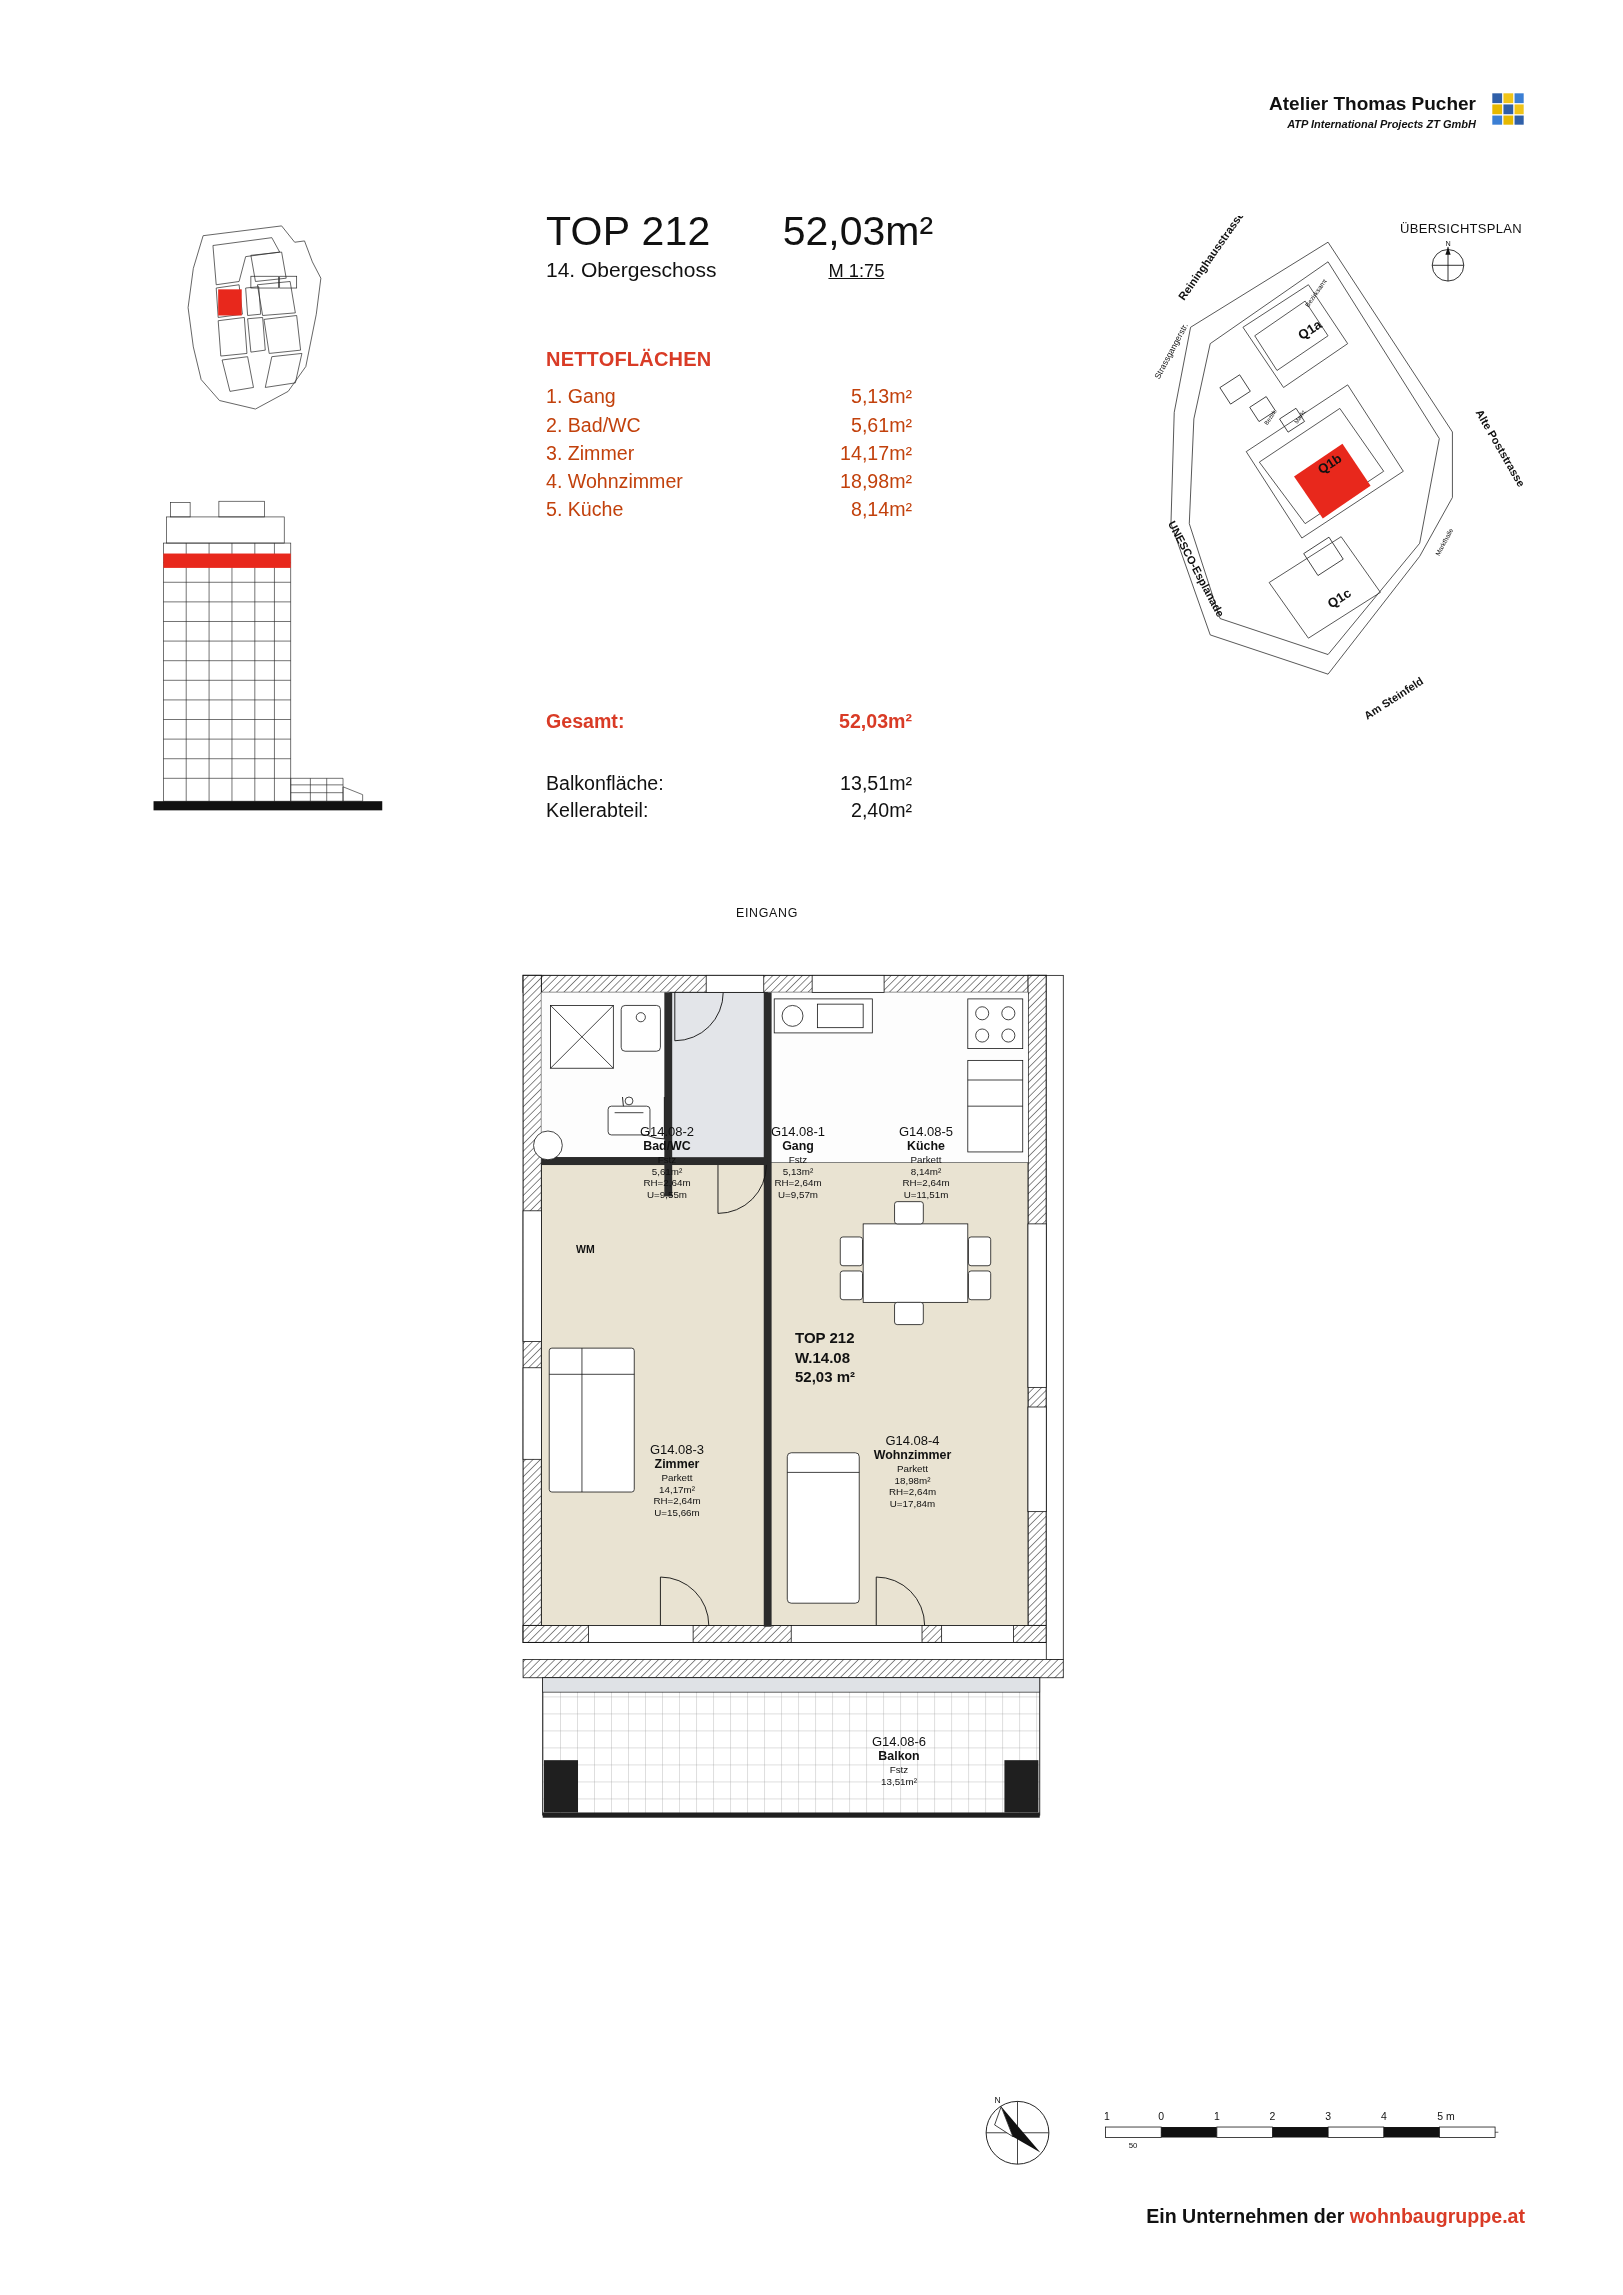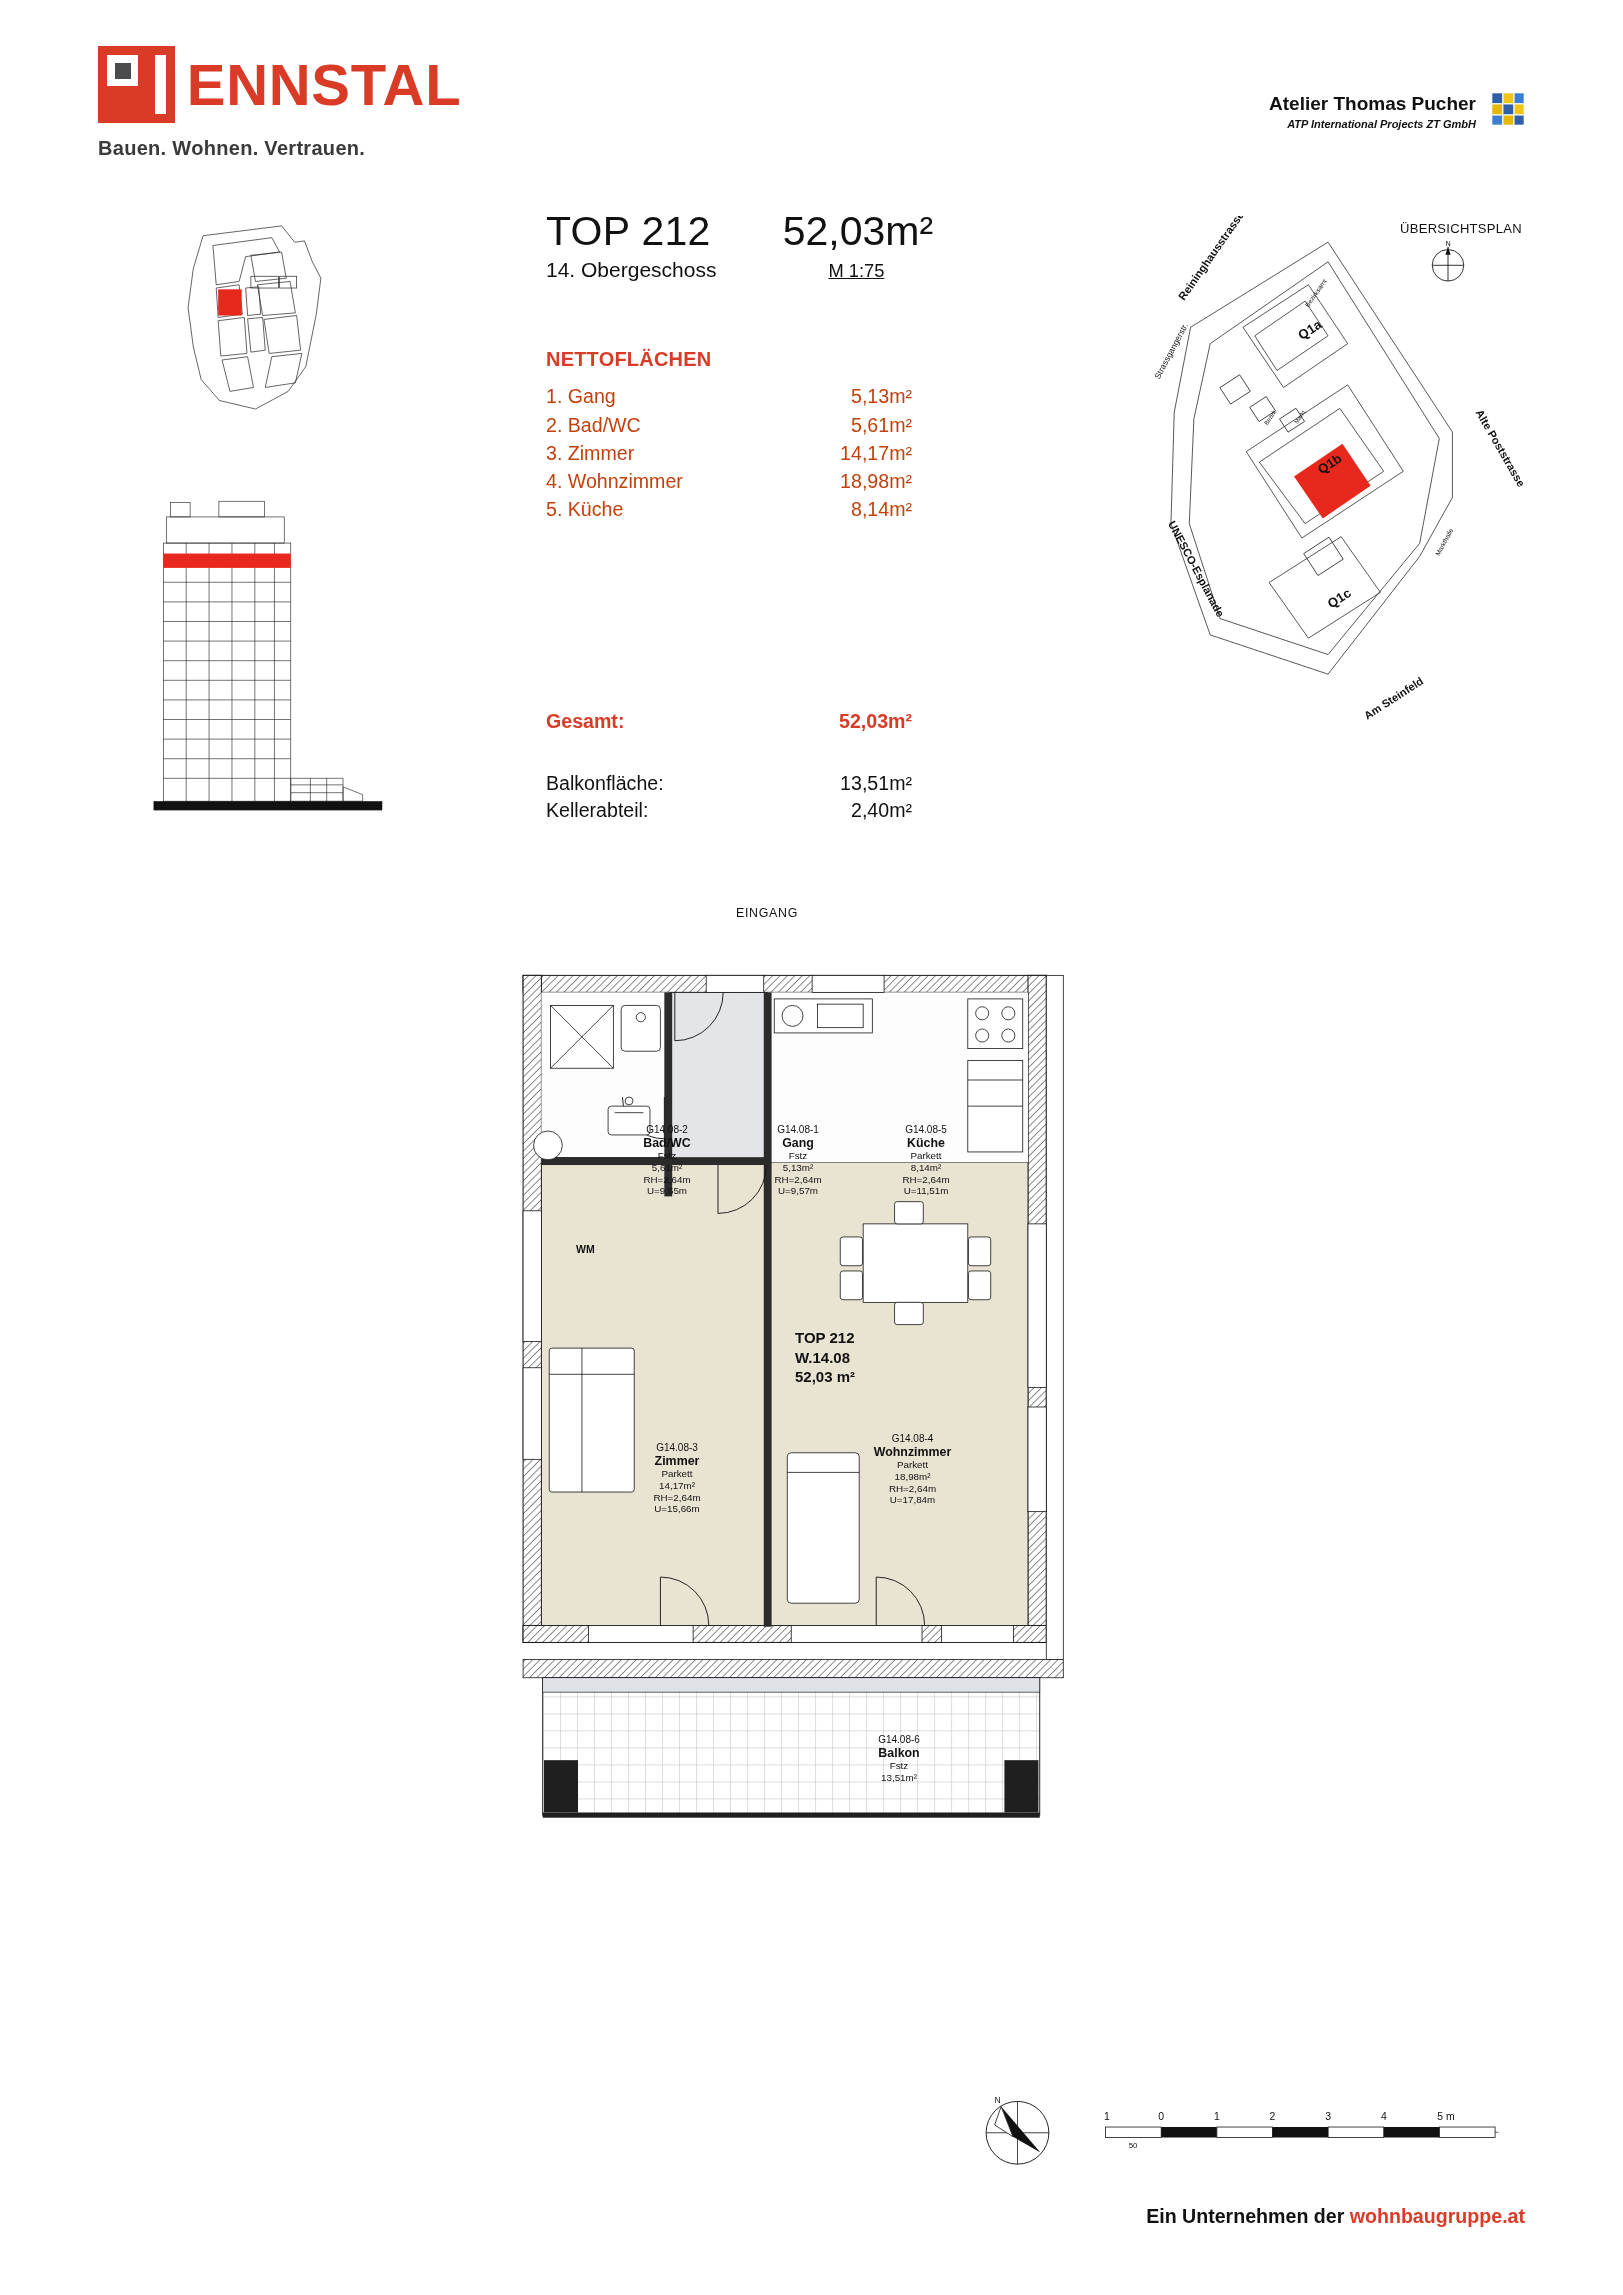--- a/index.html
+++ b/index.html
@@ -72,46 +72,37 @@
 
   
   .plan { position:absolute; left:510px; top:949px; width:654px; height:916px; }
   .plan svg { width:100%; height:100%; }
   .eingang { position:absolute; left:736px; top:906px; font-size:12.4px; letter-spacing:0.7px; color:#111;}
   .eingang-tri { position:absolute; left:762px; top:986px; width:0;height:0;
       border-left:16.4px solid transparent;border-right:16.4px solid transparent;border-top:17px solid #111;}
 
   
   .rl { position:absolute; text-align:center; line-height:1.18; color:#111; }
-  .rl .id { font-size:10px; }
+  .rl .id { font-size:13px; }
   .rl .nm { font-size:12.4px; font-weight:bold; }
   .rl .sm { font-size:9.8px; }
   .toplabel { position:absolute; text-align:left; line-height:1.3; }
   .toplabel div { font-size:15px; font-weight:bold; color:#111; }
 
   
   .compass { position:absolute; left:975px; top:2087px; width:85px; height:85px;}
   .scalebar { position:absolute; left:1099px; top:2110px; width:406px; height:46px;}
   .footer { position:absolute; right:98px; top:2205px; font-size:19.6px; color:#111; font-weight:bold;}
   .footer .brand { color:#d93b26; }
 </style>
 </head>
 <body>
 
 <div class="page">
 
-  <div class="logo-block">
-    <div class="logo-row">
-      <div class="logo-mark">
-          <span class="bar"></span>
-        </div>
-      <div class="logo-word">ENNSTAL</div>
-    </div>
-    <div class="logo-claim">Bauen. Wohnen. Vertrauen.</div>
-  </div>
 
   <div class="atp">
     <div class="atp-row">
       <div>
         <div class="atp-name">Atelier Thomas Pucher</div>
         <div class="atp-sub">ATP International Projects ZT GmbH</div>
       </div>
       <div class="atp-mark">
         <svg viewBox="0 0 52 52" width="34" height="34">
           <rect x="2" y="2" width="15" height="15" fill="#2f5fa8"></rect>

